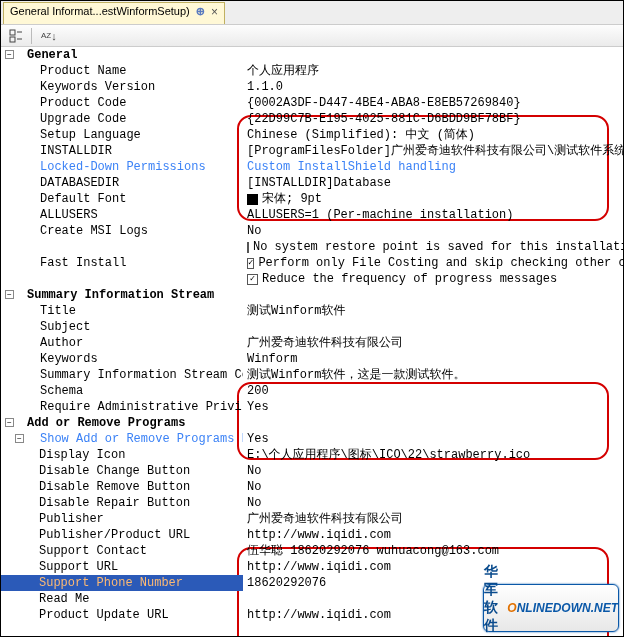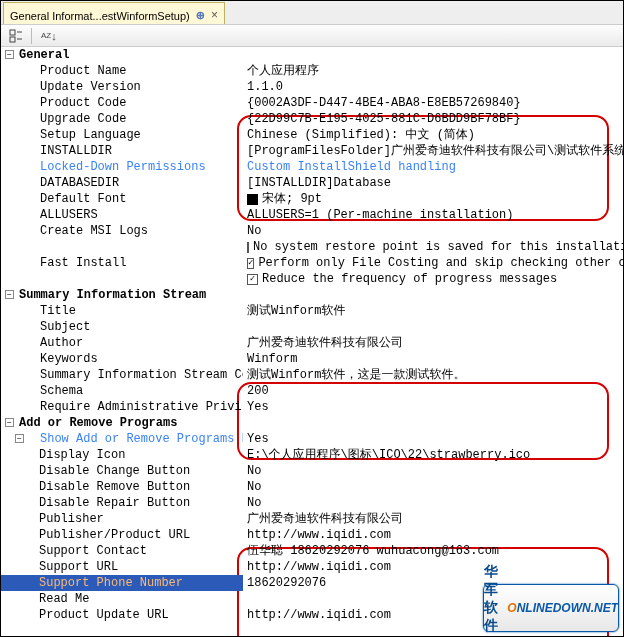--- a/index.html
+++ b/index.html
@@ -20,21 +20,21 @@
   align-items: flex-end;
 }
 .tab {
   background: #fff8d6;
   border: 1px solid #c0b060;
   border-bottom: none;
   padding: 2px 6px;
   margin-left: 2px;
   height: 22px;
   display: flex;
-  align-items: flex-end;
+  align-items: flex-start;
   gap: 6px;
   font-size: 11px;
 }
 .tab .pin { color: #5a7abf; font-weight: bold; cursor: pointer; }
 .tab .close { color: #555; cursor: pointer; font-size: 12px; }
 .toolbar {
   height: 22px;
   background: linear-gradient(#fdfdfd,#ebebeb);
   border-bottom: 1px solid #ccc;
   display: flex;
@@ -59,21 +59,21 @@
 .row {
   display: flex;
   height: 16px;
   line-height: 16px;
   font-family: "SimSun","宋体","Courier New",monospace;
   font-size: 12px;
   position: relative;
 }
 .label-col {
   width: 242px;
-  padding-left: 18px;
+  padding-left: 26px;
   white-space: nowrap;
   overflow: hidden;
   color: #000;
 }
 .indent1 .label-col { padding-left: 39px; }
 .indent2 .label-col { padding-left: 38px; }
 .value-col {
   flex: 1;
   padding-left: 4px;
   white-space: nowrap;
@@ -180,21 +180,21 @@
         <span></span>
       </div>
     </div>
     <div class="row indent1">
       <div class="label-col">Product Name</div>
       <div class="value-col">
         <span>个人应用程序</span>
       </div>
     </div>
     <div class="row indent1">
-      <div class="label-col">Update Version</div>
+      <div class="label-col">Keywords Version</div>
       <div class="value-col">
         <span>1.1.0</span>
       </div>
     </div>
     <div class="row indent1">
       <div class="label-col">Product Code</div>
       <div class="value-col">
         <span>{0002A3DF-D447-4BE4-ABA8-E8EB57269840}</span>
       </div>
     </div>

